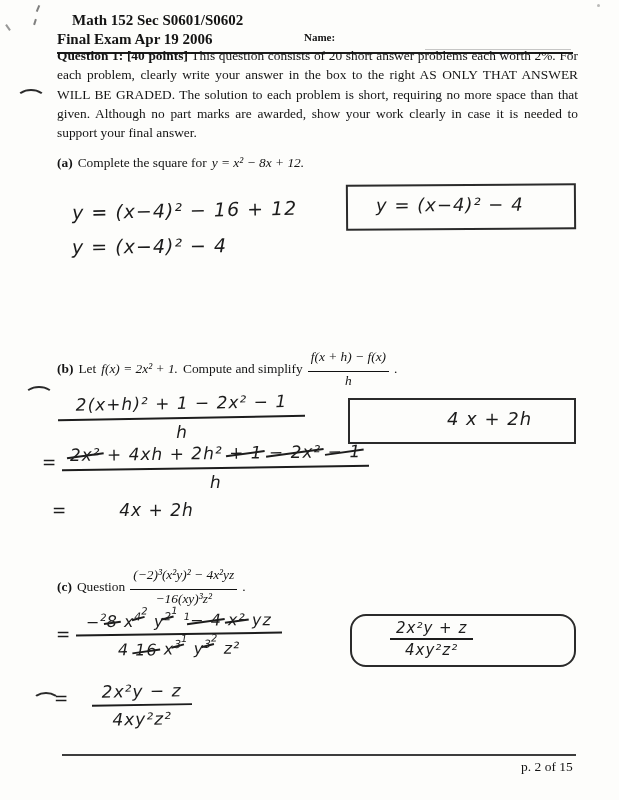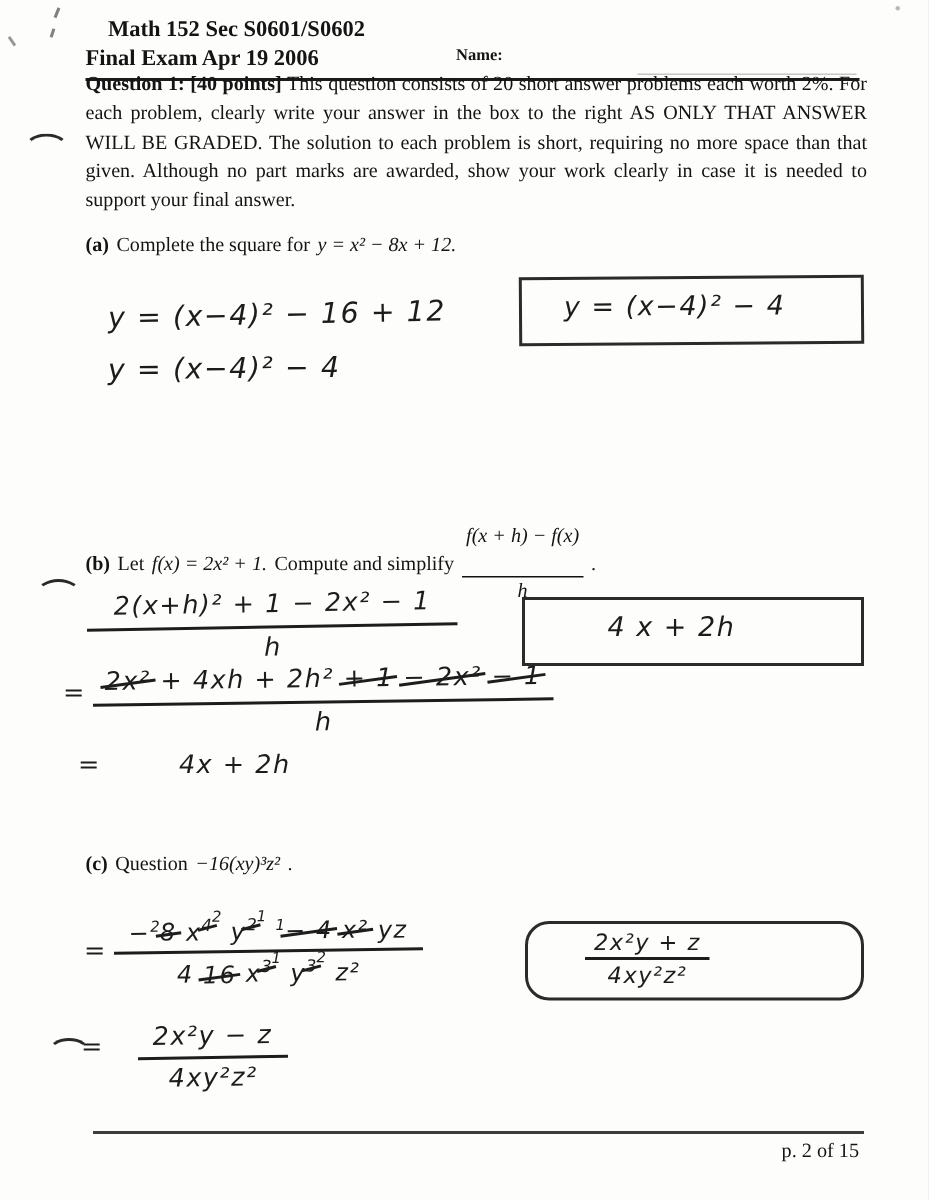--- a/index.html
+++ b/index.html
@@ -19,21 +19,21 @@
   .name-underline { left:425px; top:49px; width:146px; height:1px; background:#999; opacity:.55; }
   .header-rule { left:57px; top:52px; width:516px; height:2px; background:#1b1b1b; }
 
   
   .qpara { left:57px; top:46px; width:521px; font-size:13.4px; line-height:19.3px; text-align:justify; }
 
   
   .partrow { font-size:13.4px; display:flex; align-items:center; white-space:nowrap; }
   .partrow > * { margin-right:5px; }
   .tfrac { display:inline-block; text-align:center; vertical-align:middle; font-style:italic; line-height:1.25; }
-  .tfrac .tnum { display:block; border-bottom:1px solid #111; padding:0 3px 18px; }
+  .tfrac .tnum { display:block; border-bottom:1px solid #111; padding:0 3px 5px; }
   .tfrac .tden { display:block; padding-top:1px; }
   .parta { left:57px; top:155px; }
   .partb { left:57px; top:349px; }
   .partc { left:57px; top:567px; }
 
   
   .hw {
     font-family:"DejaVu Sans",sans-serif; font-style:italic; color:#1c1c1c;
     letter-spacing:1px;
   }
@@ -64,21 +64,21 @@
     background:#1d1d1d; transform:rotate(-7deg);
   }
   sup.xo::after { transform:rotate(-14deg); }
   .corr { font-size:10px; position:relative; top:-6px; letter-spacing:0; }
   sup { font-size:11px; letter-spacing:0; }
 
   
   .ansbox { border:2px solid #2b2b2b; background:transparent; }
   .box-a { left:346px; top:184px; width:226px; height:42px; transform:rotate(-0.4deg); }
   .box-a .hw { display:inline-block; margin:8px 0 0 28px; font-size:18px; }
-  .box-b { left:348px; top:398px; width:224px; height:42px; }
+  .box-b { left:348px; top:398px; width:224px; height:42px;text-align:center; }
   .box-b .hw { display:inline-block; margin:8px 0 0 55px; font-size:18px; }
   .box-c { left:350px; top:614px; width:222px; height:49px;border-radius:16px; }
   .box-c .hfrac { margin:3px 0 0 38px; font-size:15px; }
   .box-c .hnum { border-bottom-width:2px; padding:0 6px 1px; }
   .box-c .hden { padding-top:1px; }
 
   
   .footer-rule { left:62px; top:754px; width:514px; height:2px; background:#3d3d3d; }
   .pageno { left:521px; top:759px; font-size:13.5px; }
 
@@ -171,20 +171,21 @@
   </div>
 
   <div class="abs ansbox box-b">
     <span class="hw">4 x + 2h</span>
   </div>
 
   <div class="abs partrow partc">
     <span class="bold">(c)</span>
     <span>Question</span>
     <span class="tfrac">
+      <span class="tnum">(−2)³(x²y)² − 4x²yz</span>
       <span class="tden">−16(xy)³z²</span>
     </span>
     <span>.</span>
   </div>
 
   <div class="abs hw c-eq1">=</div>
 
   <div class="abs hw hfrac c-f1">
     <span class="hnum">
       <span>−</span><span class="corr">2</span><span class="xo">8</span>

